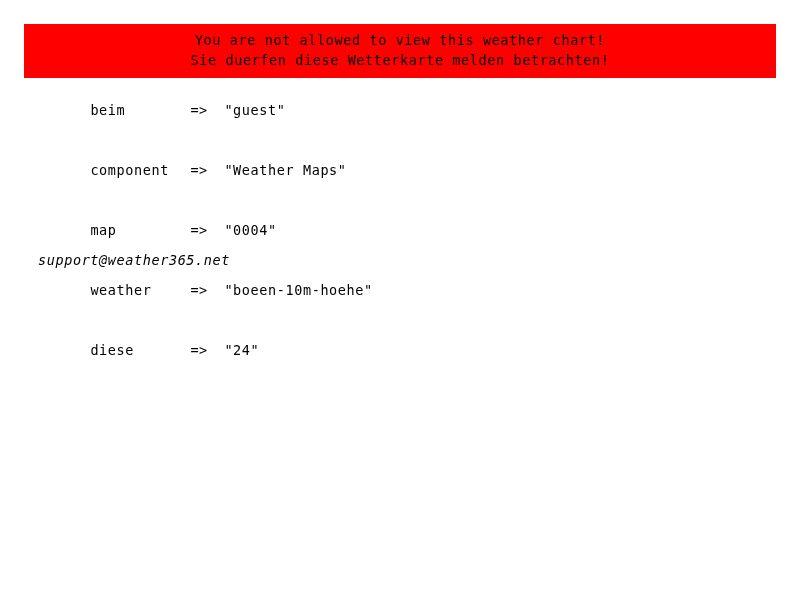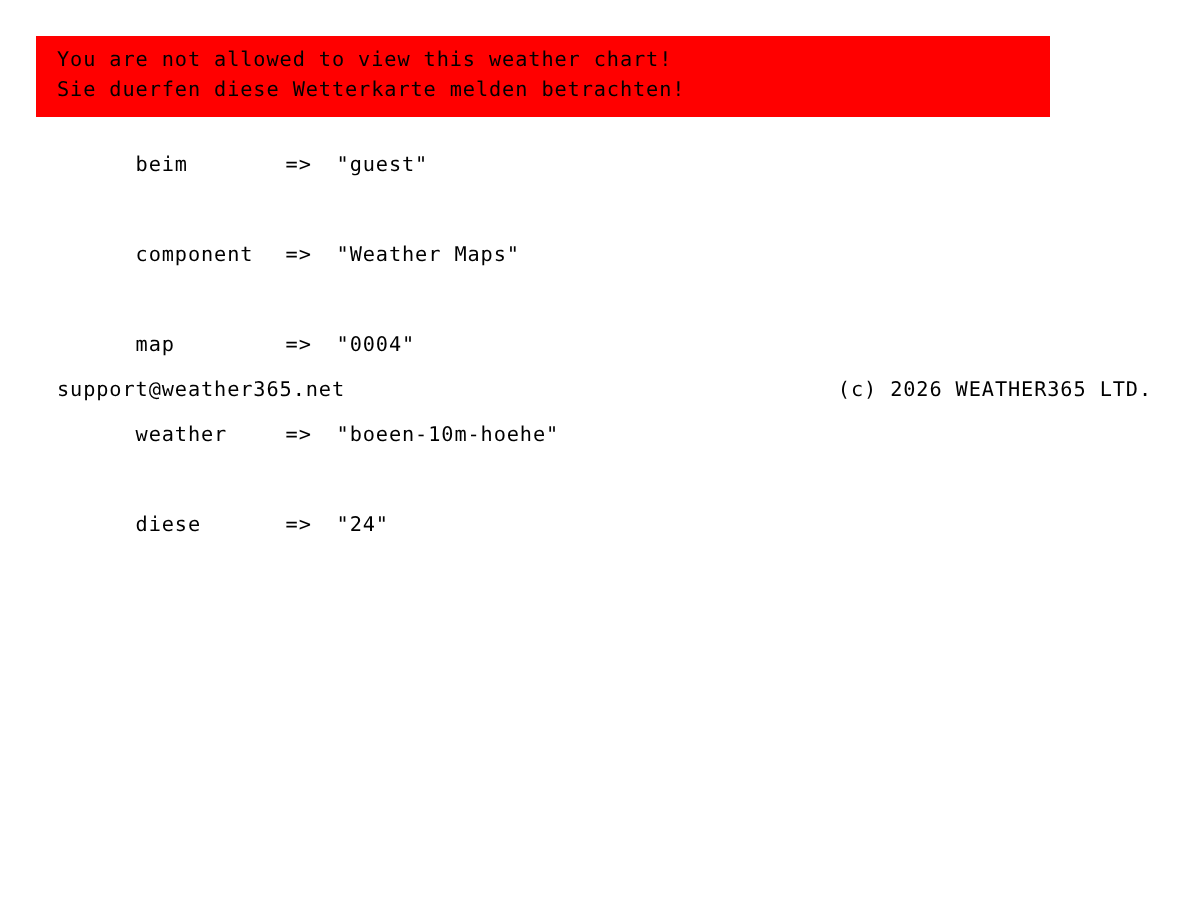--- a/index.html
+++ b/index.html
@@ -19,23 +19,24 @@
   .page {
     position: absolute;
     left: 0;
     top: 0;
     width: 800px;
     height: 600px;
   }
   .banner {
     position: absolute;
     left: 24px;
-    width: 676px;
+    width: 752px;
     box-sizing: border-box;
     padding: 6px 14px 8px 14px;
+    text-align: center;
   }
   .banner-error {
     top: 24px;
     background: #ff0000;
   }
   .banner-info {
     top: 198px;
     background: #00ff00;
   }
   .banner-line {
@@ -78,20 +79,21 @@
     justify-content: space-between;
     align-items: baseline;
     font-size: 13.5px;
     letter-spacing: 0.6px;
     line-height: 20px;
     white-space: pre;
   }
   .footer a {
     color: #000000;
     text-decoration: none;
+    font-style: italic;
   }
 </style>
 </head>
 <body>
 
 <div class="page">
 
   <div class="banner banner-error">
     <div class="banner-line">You are not allowed to view this weather chart!</div>
     <div class="banner-line">Sie duerfen diese Wetterkarte melden betrachten!</div>
@@ -117,16 +119,15 @@
 
     <div class="param-row">
       <span class="param-key">diese</span><span class="param-arrow">=&gt;</span><span class="param-val">"24"</span>
     </div>
 
   </div>
 
 
   <div class="footer">
     <a href="#">support@weather365.net</a>
-    <span>(c) 2026 WEATHER365 LTD.</span>
   </div>
 
 </div>
 
 </body></html>

